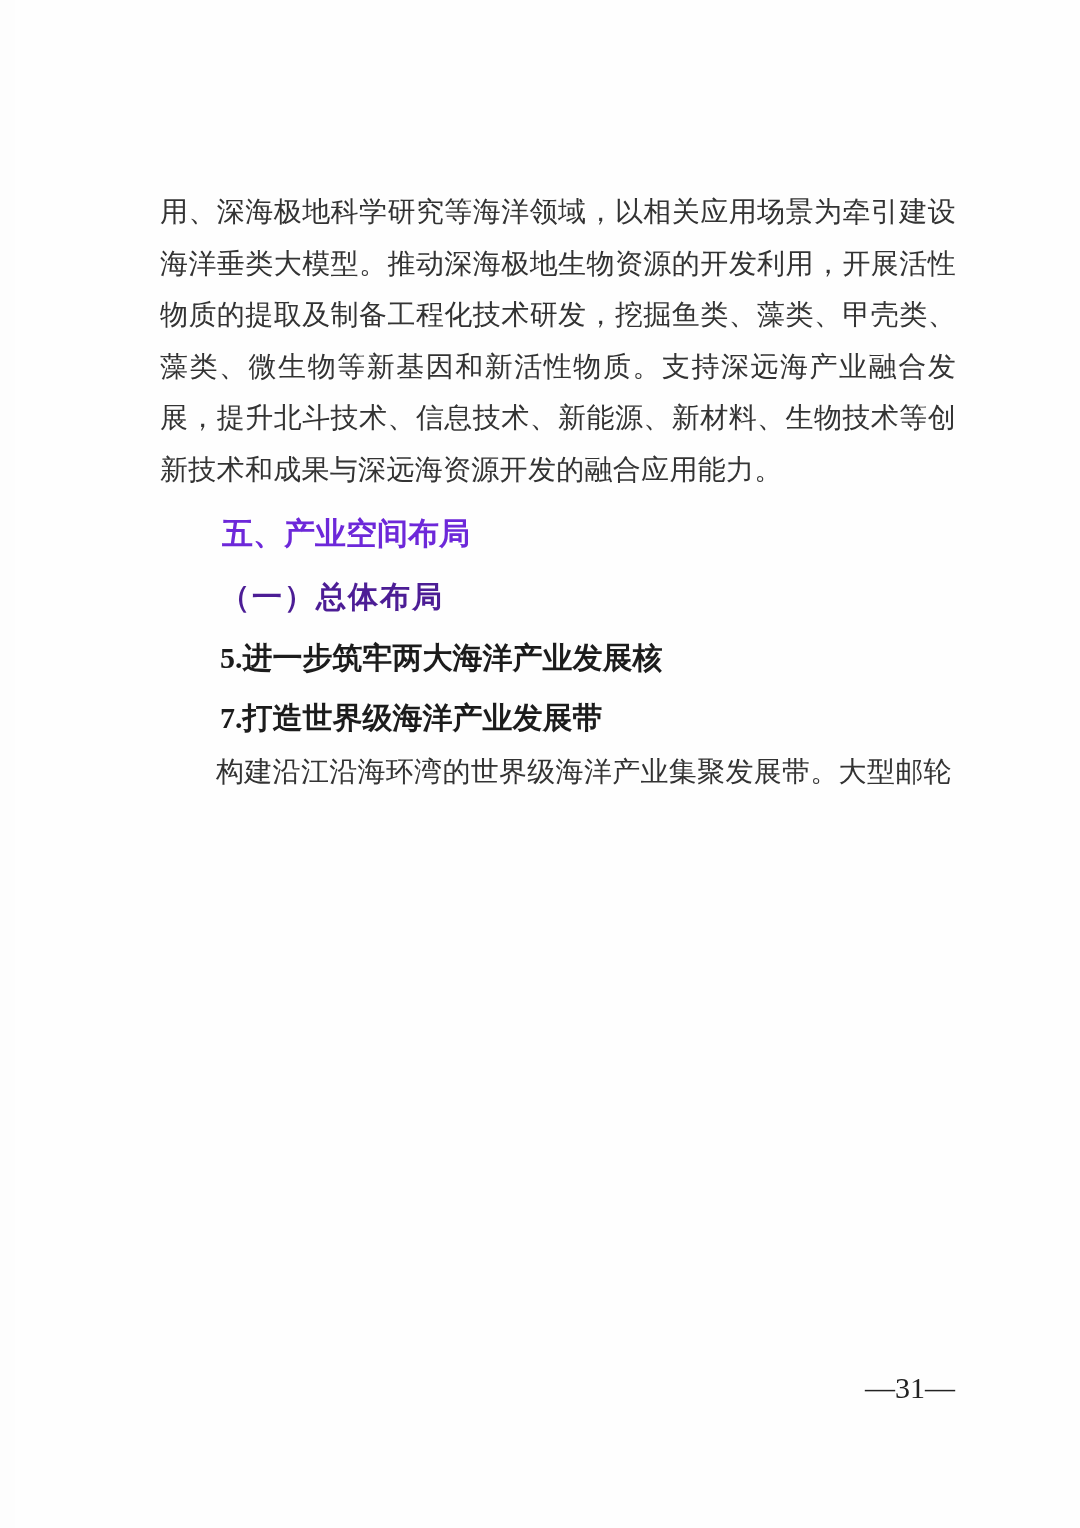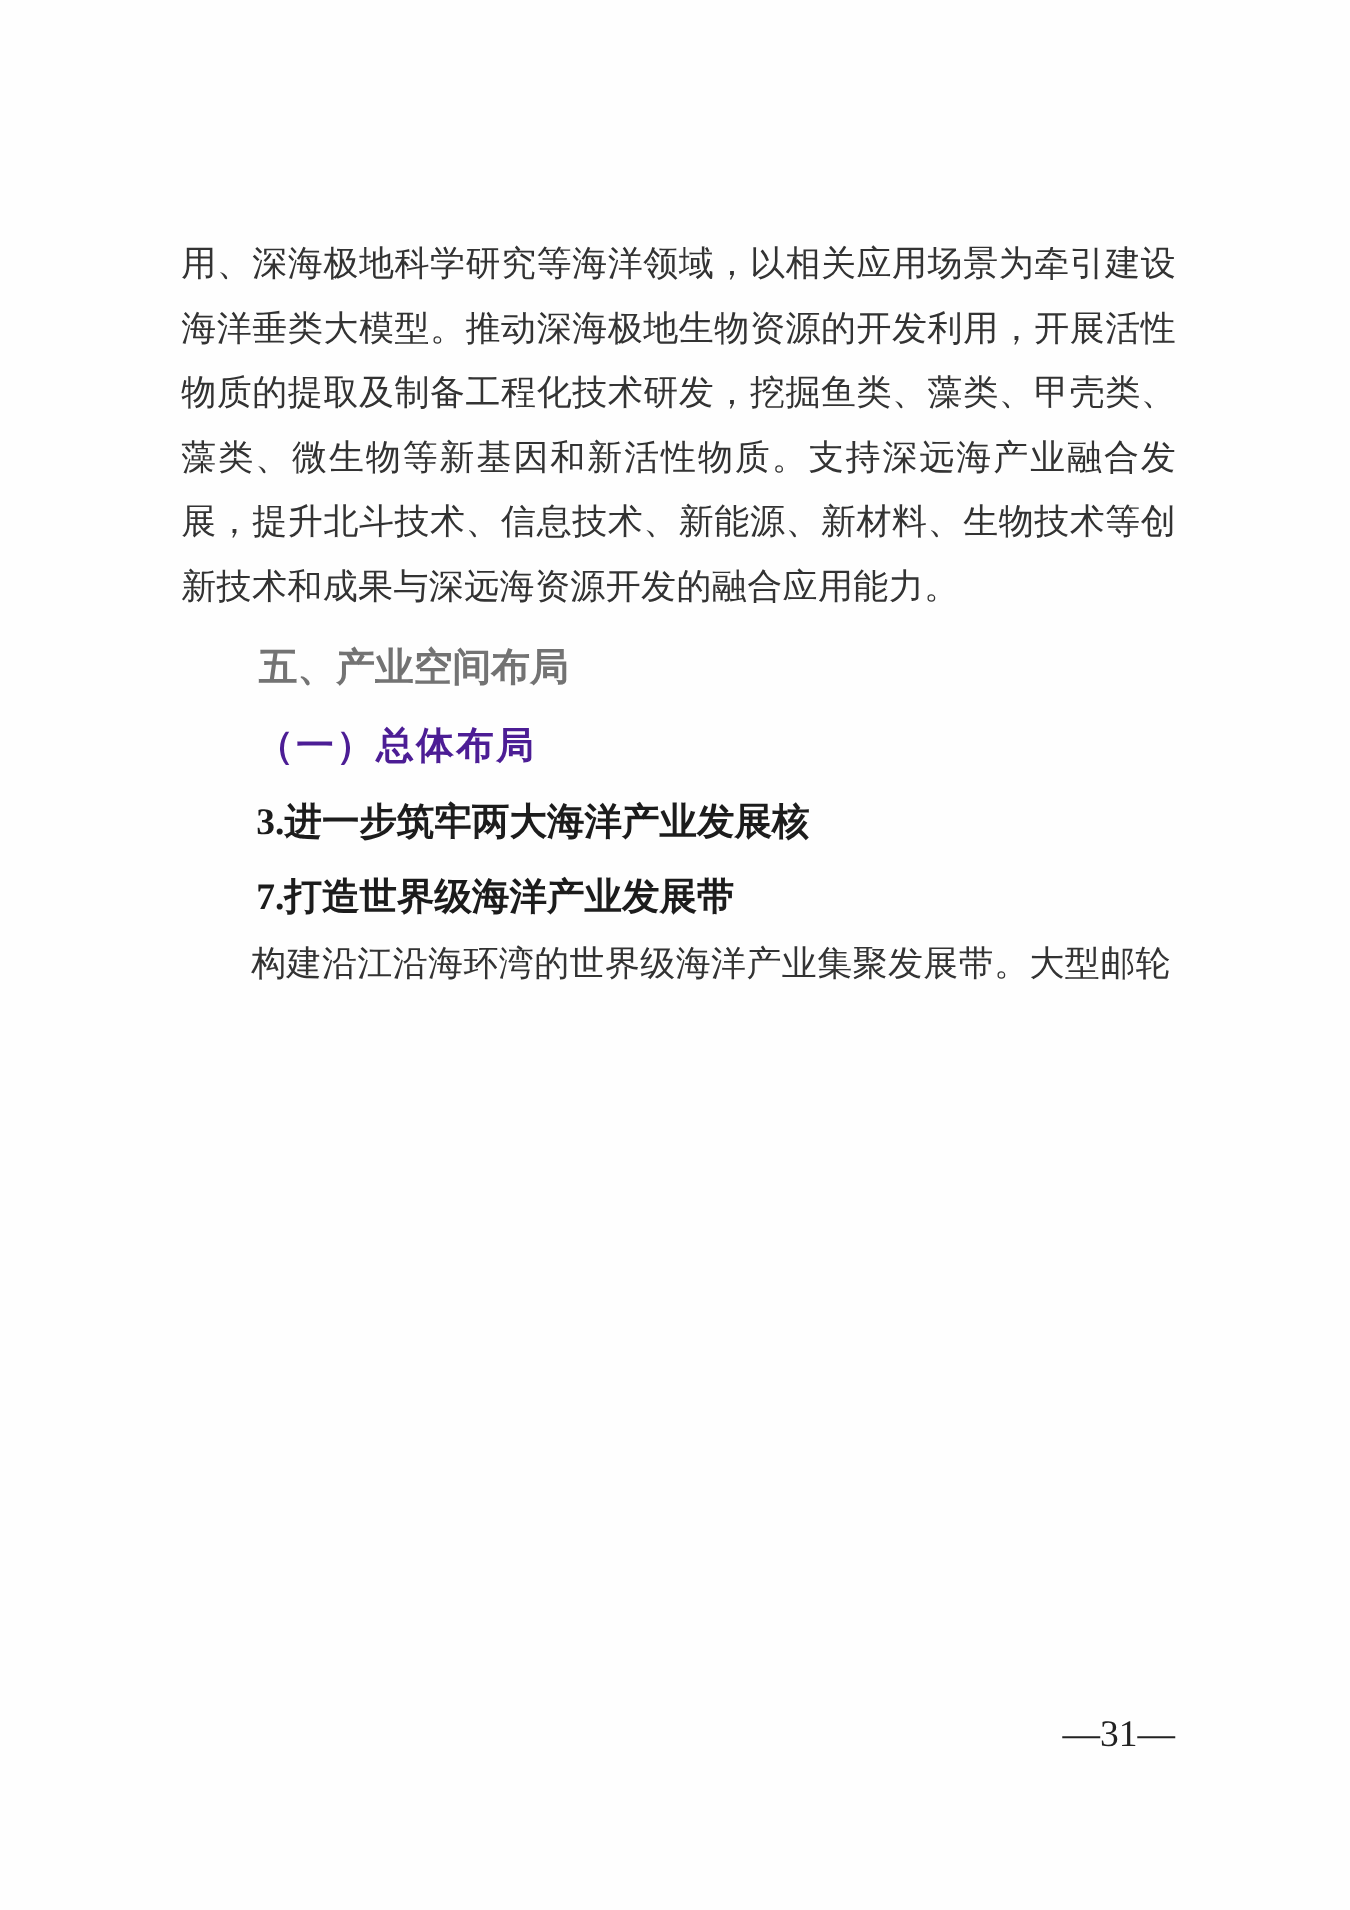--- a/index.html
+++ b/index.html
@@ -12,20 +12,21 @@
     background: #fdfdfd;
     position: relative;
     overflow: hidden;
     font-family: "Liberation Serif", "DejaVu Serif", serif;
     color: #2f2f2f;
   }
   .page {
     position: absolute;
     inset: 0;
     background: #fefefe;
+    margin-left: 15px;
   }
   .content {
     position: absolute;
     left: 145px;
     top: 186px;
     width: 796px;
   }
   .para {
     margin: 0;
     font-size: 28px;
@@ -38,21 +39,21 @@
   }
   .para.continuation {
     text-indent: 0;
   }
   .h-section {
     margin: 12px 0 0 0;
     font-size: 31px;
     line-height: 54px;
     font-weight: bold;
     font-family: "Liberation Sans", "DejaVu Sans", sans-serif;
-    color: #737373;
+    color: #6d28d9;
     text-indent: 2em;
   }
   .h-sub {
     margin: 9px 0 2px 0;
     font-size: 30px;
     line-height: 54px;
     font-weight: bold;
     font-family: "Liberation Serif", "DejaVu Serif", serif;
     color: #4c1d95;
     text-indent: 2em;
@@ -85,21 +86,21 @@
 <div class="page">
   <div class="content">
 
     <p class="para continuation">用、深海极地科学研究等海洋领域，以相关应用场景为牵引建设海洋垂类大模型。推动深海极地生物资源的开发利用，开展活性物质的提取及制备工程化技术研发，挖掘鱼类、藻类、甲壳类、藻类、微生物等新基因和新活性物质。支持深远海产业融合发展，提升北斗技术、信息技术、新能源、新材料、生物技术等创新技术和成果与深远海资源开发的融合应用能力。</p>
 
     <div class="h-section">五、产业空间布局</div>
 
     <div class="h-sub">（一）总体布局</div>
 
 
-    <div class="h-item">3.进一步筑牢两大海洋产业发展核</div>
+    <div class="h-item">5.进一步筑牢两大海洋产业发展核</div>
 
 
     <div class="h-item">7.打造世界级海洋产业发展带</div>
 
     <p class="para">构建沿江沿海环湾的世界级海洋产业集聚发展带。大型邮轮</p>
 
   </div>
 
   <div class="page-number">—31—</div>
 </div>

